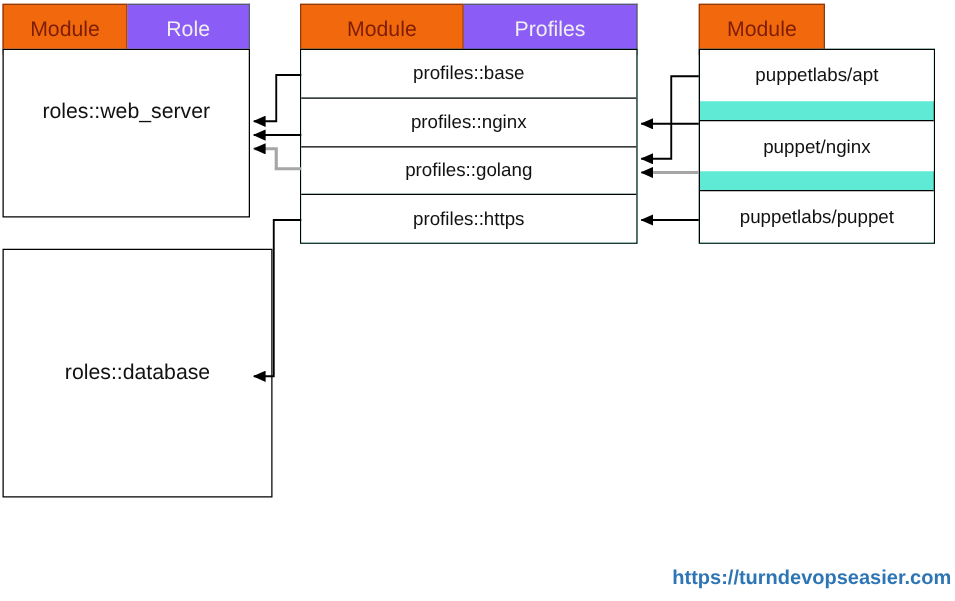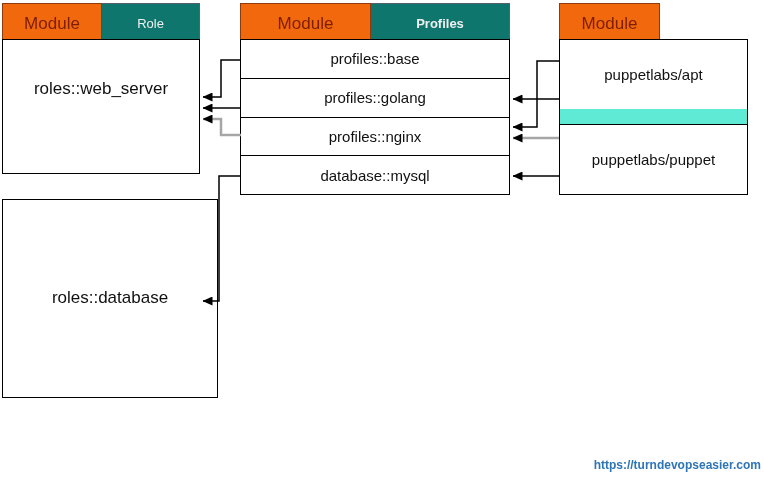--- a/index.html
+++ b/index.html
@@ -16,26 +16,26 @@
   .hdr{display:flex;height:41px;}
   .hdr-module{
     background:#f2690d;
     border:1px solid #8c3a0e;
     color:#7d1d04;
     display:flex;align-items:center;justify-content:center;
     font-size:17px;
     box-sizing:border-box;
   }
   .hdr-type{
-    background:#0f766e;
+    background:#8b5cf6;
     border:1px solid #55606c;
     border-left:none;
     color:#efefef;
     display:flex;align-items:center;justify-content:center;
-    font-size:13px;
+    font-size:17px;
     box-sizing:border-box;
   }
 
   
   .role-box{
     background:#fff;
     border:1.5px solid #000;
     display:flex;align-items:center;justify-content:center;
     font-size:17px;color:#111;
   }
@@ -53,21 +53,21 @@
     font-size:15px;color:#111;
     background:#fff;
   }
   .row + .row{border-top:1.5px solid #000;}
 
   #edge-layer{position:absolute;left:0;top:0;pointer-events:none;}
 
   .site-link{
     position:absolute;
     right:3px;bottom:9px;
-    font-size:12px;font-weight:bold;
+    font-size:16px;font-weight:bold;
     color:#2e75b6;
     text-decoration:none;
   }
 </style>
 </head>
 <body>
 
 <div id="canvas">
 
   <div class="abs hdr" style="left:2px;top:3px;width:198px;">
@@ -78,36 +78,37 @@
   <div class="abs role-box" style="left:2px;top:39px;width:198px;height:135px;padding-bottom:36px;">
     <span>roles::web_server</span>
   </div>
 
   <div class="abs role-box" style="left:2px;top:198.5px;width:216px;height:199.5px;">
     <span>roles::database</span>
   </div>
 
   <div class="abs hdr" style="left:240px;top:3px;width:270px;">
     <div class="hdr-module" style="width:131px;">Module</div>
-    <div class="hdr-type" style="width:139px;font-weight:bold;">Profiles</div>
+    <div class="hdr-type" style="width:139px;">Profiles</div>
   </div>
 
   <div class="abs rows" style="left:240px;top:39px;width:270px;height:156px;">
     <div class="row">profiles::base</div>
+    <div class="row">profiles::nginx</div>
     <div class="row">profiles::golang</div>
-    <div class="row">profiles::nginx</div>
-    <div class="row">database::mysql</div>
+    <div class="row">profiles::https</div>
   </div>
 
   <div class="abs hdr" style="left:559px;top:3px;width:189px;">
     <div class="hdr-module" style="width:101px;">Module</div>
   </div>
 
   <div class="abs rows" style="left:559px;top:39px;width:189px;height:156px;gap:15px;">
     <div class="row">puppetlabs/apt</div>
+    <div class="row">puppet/nginx</div>
     <div class="row">puppetlabs/puppet</div>
   </div>
 
   <svg id="edge-layer" width="764" height="481" viewBox="0 0 764 481">
     <defs>
       <marker id="arr" markerUnits="userSpaceOnUse" markerWidth="10" markerHeight="9" refX="9.5" refY="4.5" orient="auto">
         <path d="M0,0 L10,4.5 L0,9 z" fill="#000"></path>
       </marker>
     </defs>
     <path d="M241,60 L221,60 L221,97 L203,97" fill="none" marker-end="url(#arr)" stroke="#000000" stroke-width="1.5"></path>

